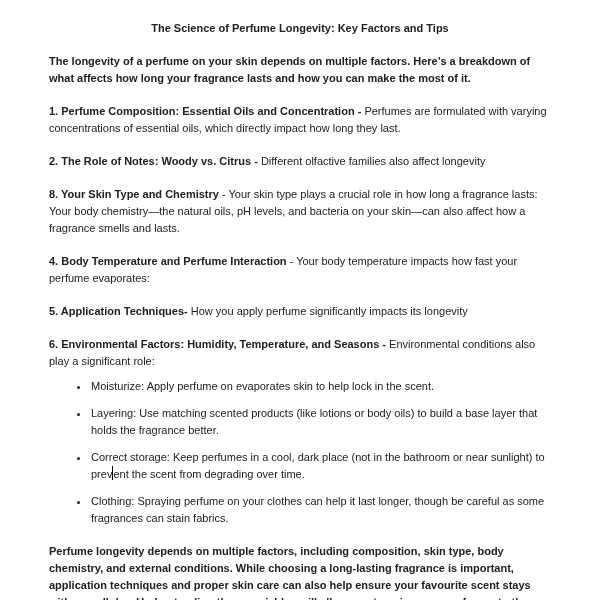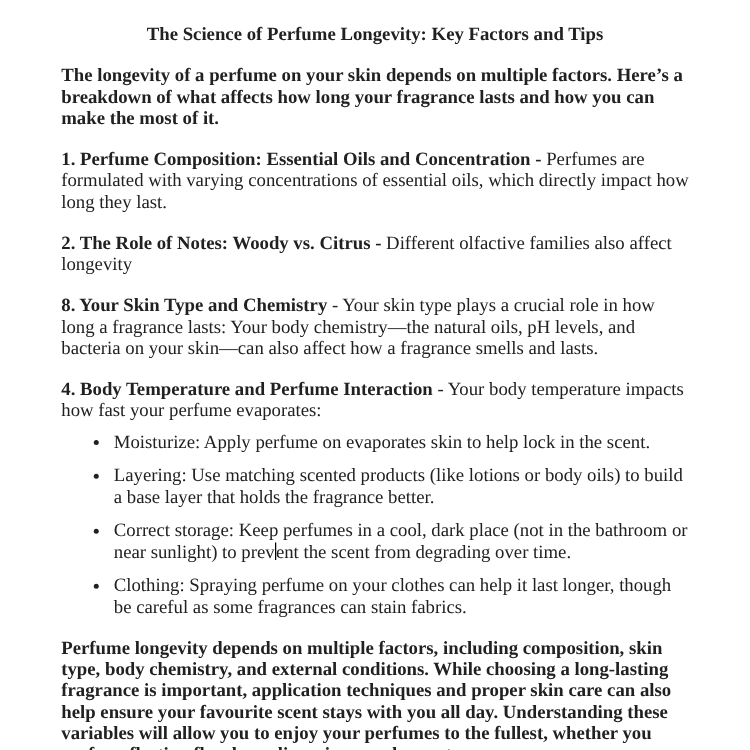--- a/index.html
+++ b/index.html
@@ -8,22 +8,22 @@
     width: 600px;
     height: 600px;
     background: #ffffff;
     overflow: hidden;
   }
   .page {
     box-sizing: border-box;
     width: 600px;
     height: 600px;
     padding: 20px 49px 0 49px;
-    font-family: Liberation Serif, serif;
-    font-size: 15px;
+    font-family: Liberation Sans, sans-serif;
+    font-size: 11px;
     line-height: 17px;
     color: #212121;
     -webkit-font-smoothing: antialiased;
   }
   .doc-title {
     text-align: center;
     font-weight: 700;
     margin: 0 0 8px 0;
   }
   p.para {
@@ -61,21 +61,23 @@
   <p class="para bold-para">The longevity of a perfume on your skin depends on multiple factors. Here’s a breakdown of what affects how long your fragrance lasts and how you can make the most of it.</p>
 
   <p class="para"><b>1. Perfume Composition: Essential Oils and Concentration - </b><span>Perfumes are formulated with varying concentrations of essential oils, which directly impact how long they last.</span></p>
 
   <p class="para"><b>2. The Role of Notes: Woody vs. Citrus - </b><span>Different olfactive families also affect longevity</span></p>
 
   <p class="para"><b>8. Your Skin Type and Chemistry</b><span> - Your skin type plays a crucial role in how long a fragrance lasts: Your body chemistry—the natural oils, pH levels, and bacteria on your skin—can also affect how a fragrance smells and lasts.</span></p>
 
   <p class="para"><b>4. Body Temperature and Perfume Interaction</b><span> - Your body temperature impacts how fast your perfume evaporates:</span></p>
 
+  <p class="para"><b>5. Application Techniques-</b><span> How you apply perfume significantly impacts its longevity</span></p>
 
+  <p class="para"><b>6. Environmental Factors: Humidity, Temperature, and Seasons - </b><span>Environmental conditions also play a significant role:</span></p>
 
 
   <ul class="tips-list">
     <li>Moisturize: Apply perfume on evaporates skin to help lock in the scent.</li>
     <li>Layering: Use matching scented products (like lotions or body oils) to build a base layer that holds the fragrance better.</li>
     <li><span>Correct storage: Keep perfumes in a cool, dark place (not in the bathroom or near sunlight) to prev</span><span class="caret"></span><span>ent the scent from degrading over time.</span></li>
     <li>Clothing: Spraying perfume on your clothes can help it last longer, though be careful as some fragrances can stain fabrics.</li>
   </ul>
 
   <p class="para bold-para">Perfume longevity depends on multiple factors, including composition, skin type, body chemistry, and external conditions. While choosing a long-lasting fragrance is important, application techniques and proper skin care can also help ensure your favourite scent stays with you all day. Understanding these variables will allow you to enjoy your perfumes to the fullest, whether you prefer a fleeting floral or a lingering woody scent.</p>

